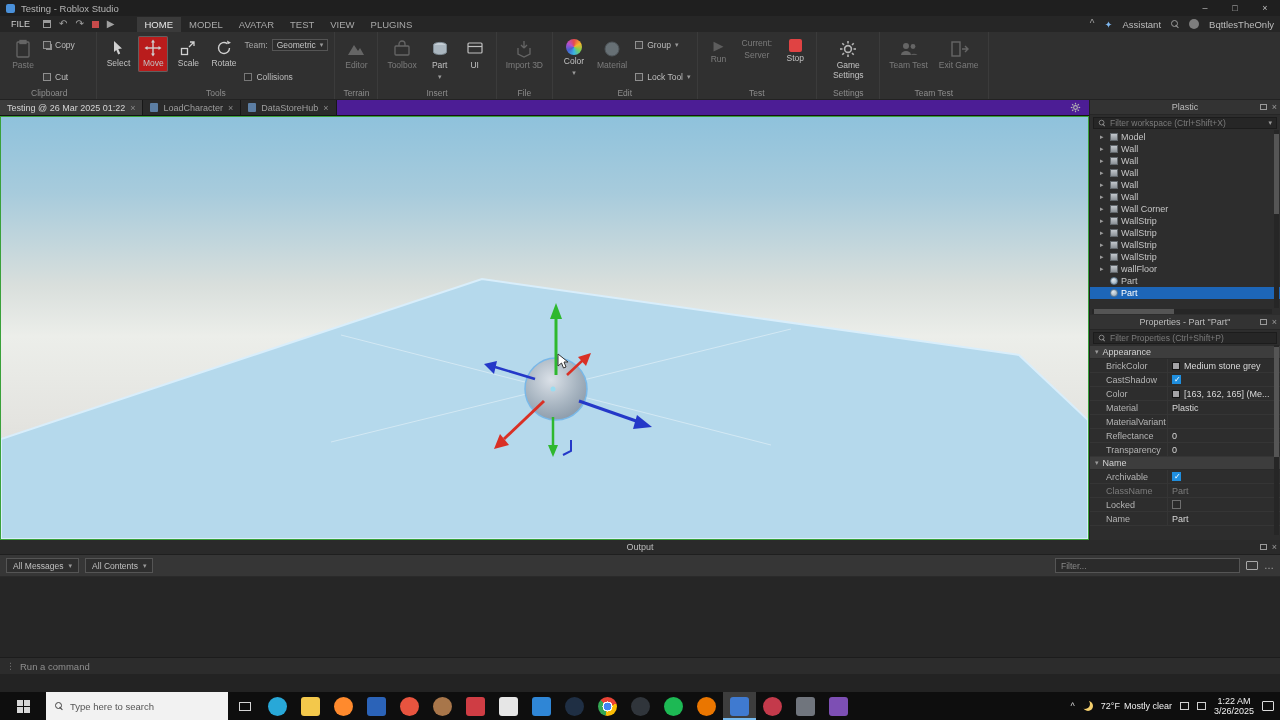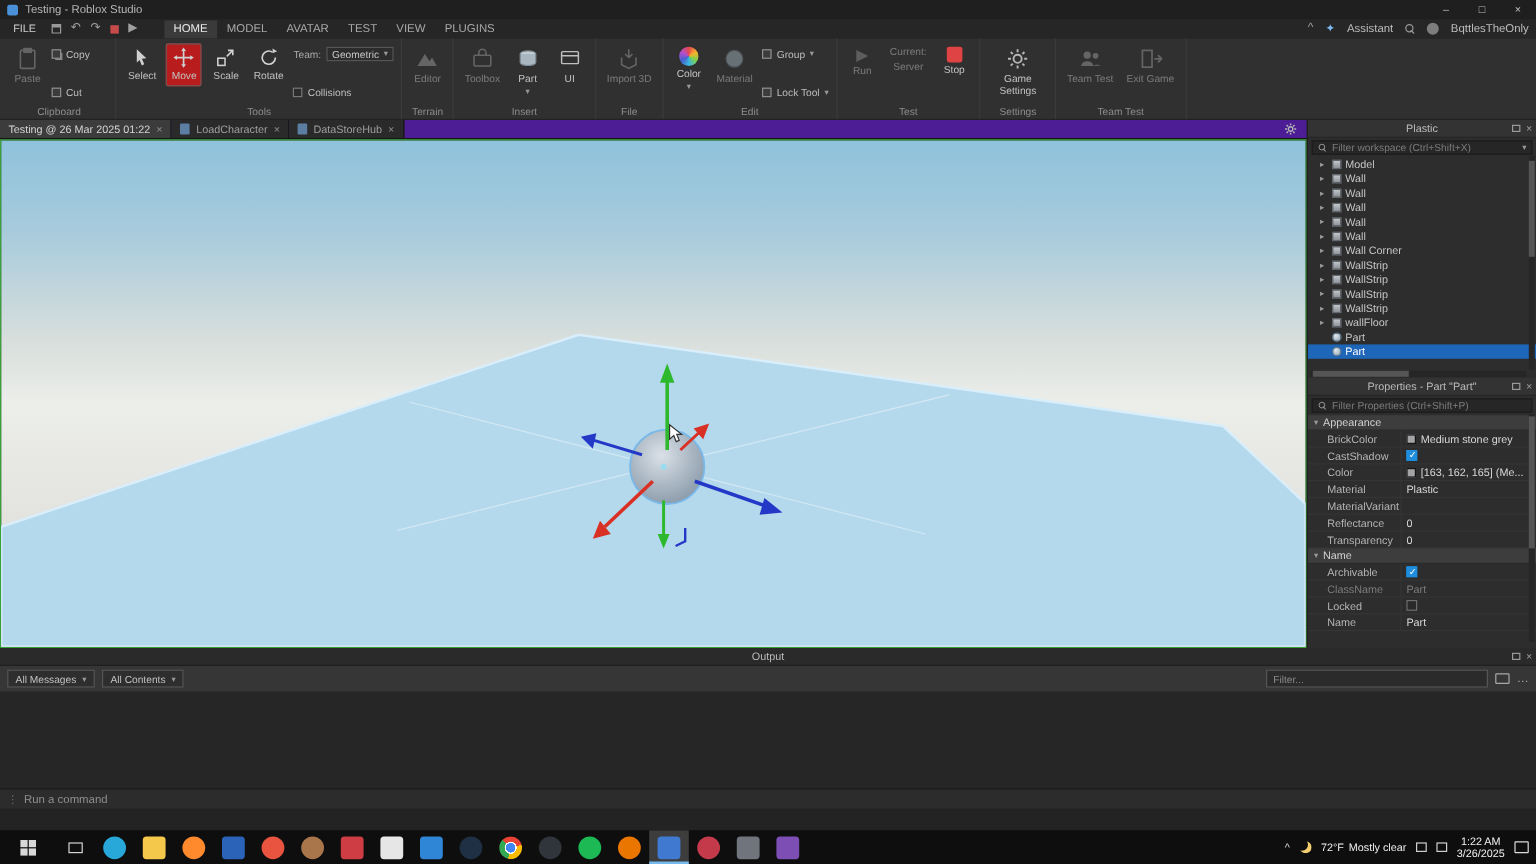--- a/index.html
+++ b/index.html
@@ -742,20 +742,24 @@
 
 <div id="taskbar">
   <div class="start">
     <span class="winlogo">
         <span></span>
         <span></span>
         <span></span>
         <span></span>
       </span>
   </div>
+  <div class="tsearch">
+    <span class="mag"></span>
+    <span>Type here to search</span>
+  </div>
   <div class="taskview">
     <span class="tv-ic"></span>
   </div>
   <div class="tapps">
 
   <div class="tapp circle">
         <span class="tglyph" style="background: rgb(40, 168, 216);"></span>
       </div>
       <div class="tapp square">
         <span class="tglyph" style="background: rgb(243, 200, 75);"></span>

